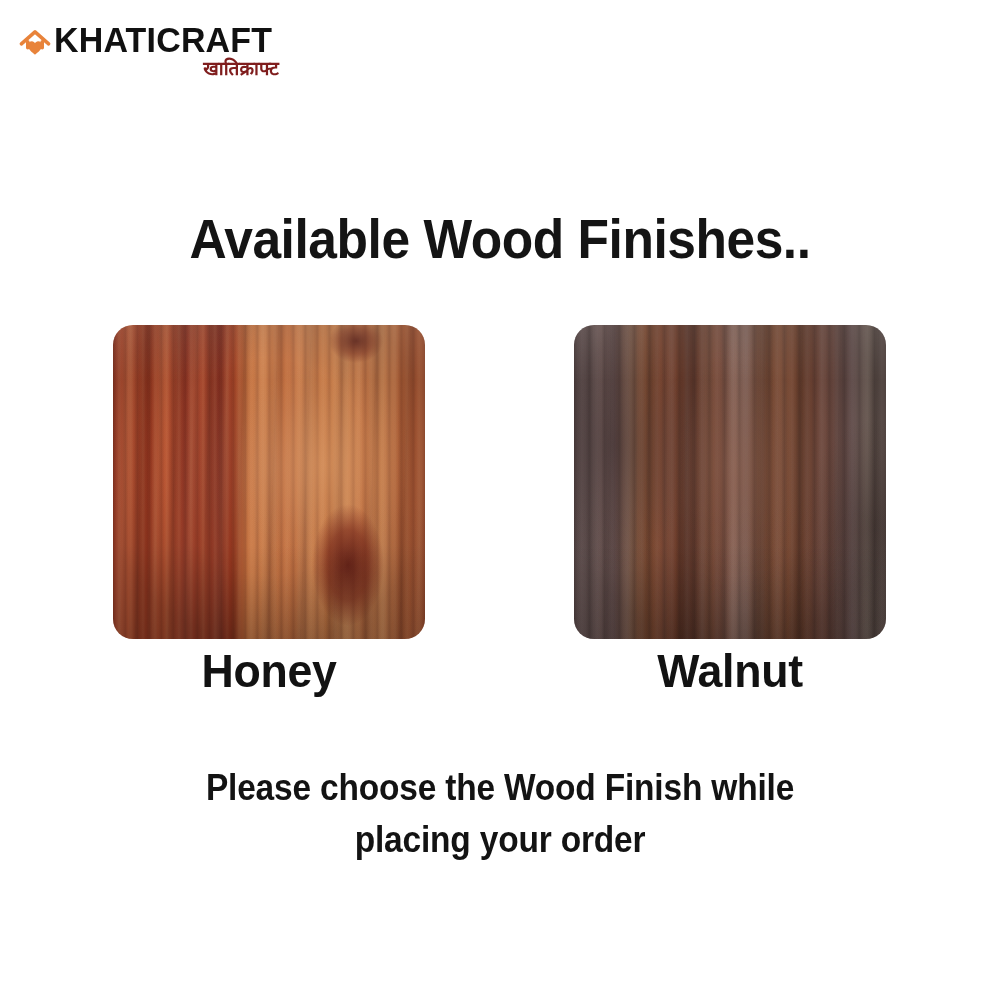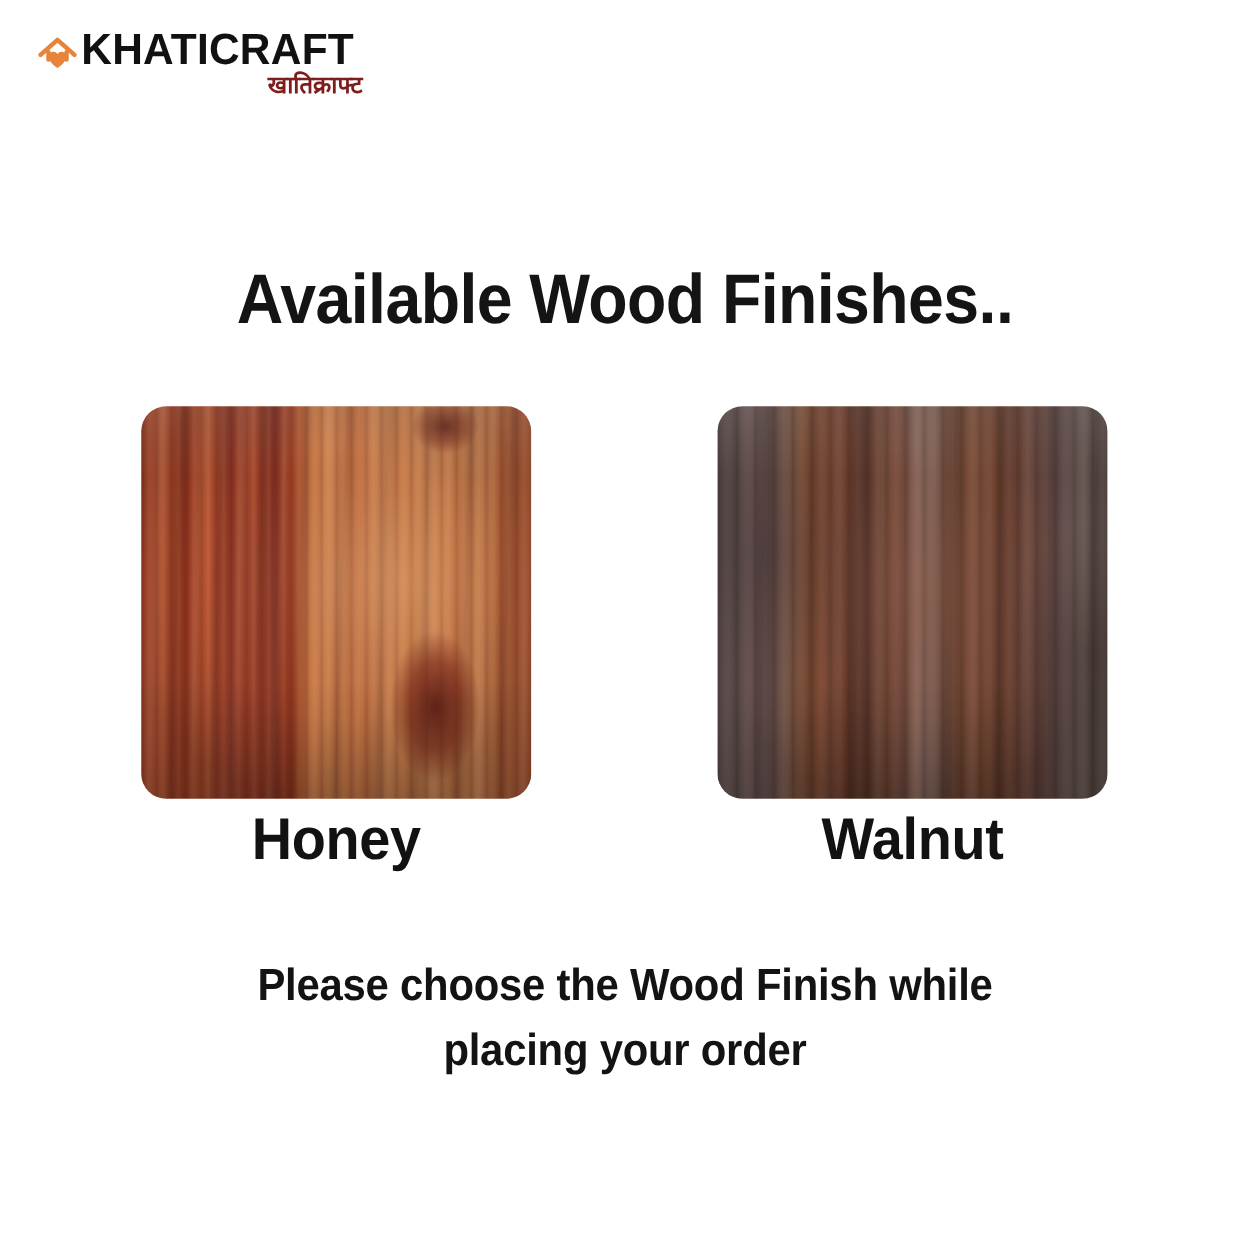--- a/index.html
+++ b/index.html
@@ -16,21 +16,21 @@
   .page {
     position: relative;
     width: 1000px;
     height: 1000px;
     background: #ffffff;
   }
 
   
   .brand {
     position: absolute;
-    left: 29px;
+    left: 18px;
     top: 22px;
     display: flex;
     align-items: flex-start;
     text-align: right;
   }
 
   .brand-mark {
     width: 34px;
     height: 34px;
     margin-top: 4px;

